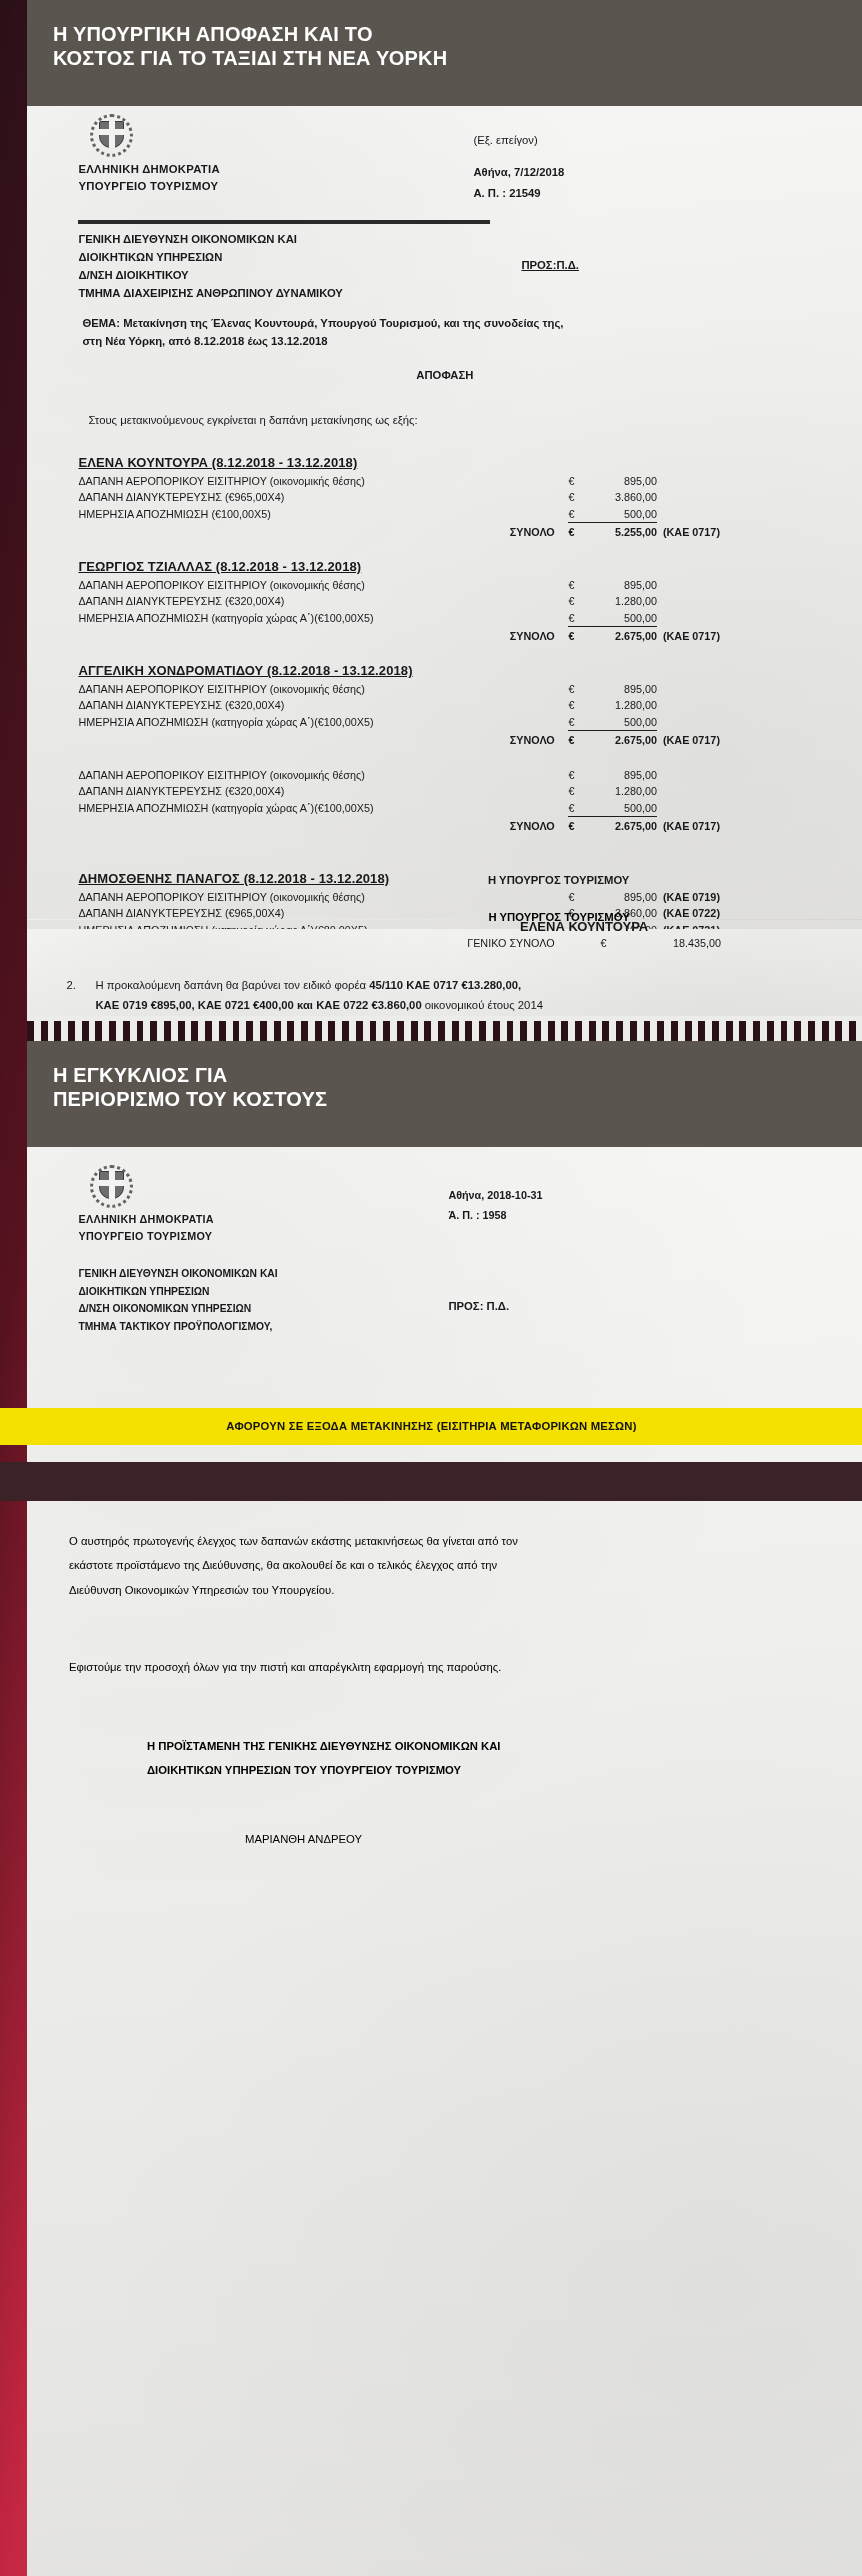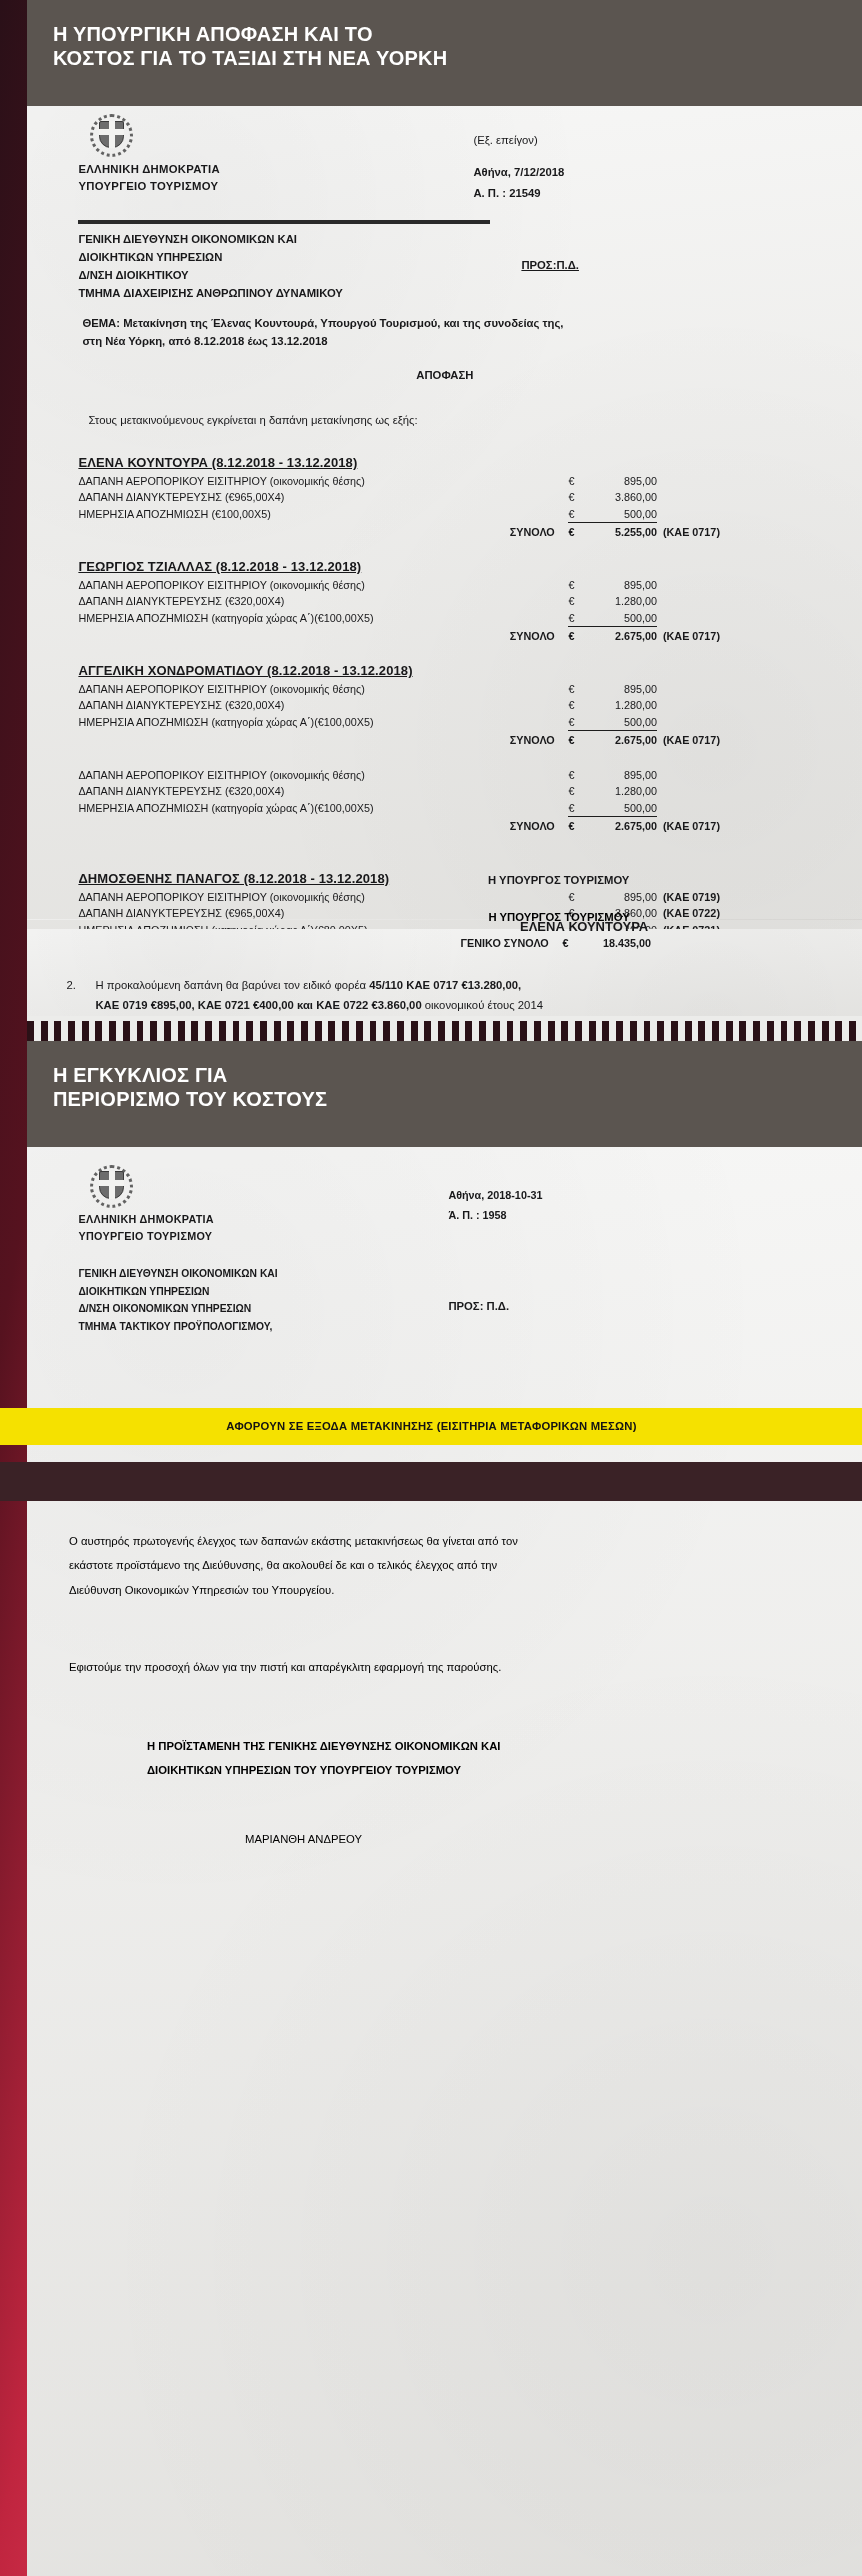--- a/index.html
+++ b/index.html
@@ -120,21 +120,21 @@
   }
   .exp-row { display: flex; line-height: 1.52; }
   .exp-label { width: 490px; }
   .exp-cur { width: 15.7px; text-align: left; }
   .exp-amt { width: 73px; text-align: right; }
   .exp-kae { padding-left: 5.9px; font-weight: bold; }
   .underline-amt .exp-cur, .underline-amt .exp-amt { border-bottom: 1px solid #1d1d1d; }
   .exp-total { display: flex; line-height: 1.6; font-weight: bold; margin-top: 1px; }
   .exp-total .exp-label { text-align: right; width: 490px; padding-right: 13.7px; }
 
-  .grand { position: absolute; left: 45px; width: 745px; font-size: 10.8px; font-weight: bold; display: flex; }
+  .grand { position: absolute; left: 51px; width: 745px; font-size: 10.8px; font-weight: normal; display: flex; gap: 32px; }
   .grand .lbl { width: 490px; text-align: right; padding-right: 13.7px; }
   .grand .cur { width: 15.7px; }
   .grand .amt { width: 73px; text-align: right; }
 
   .para2 { position: absolute; left: 39px; width: 765px; font-size: 11.3px; line-height: 1.75; }
   .para2 .num { position: absolute; left: 0; top: 0; }
   .para2 .body { margin-left: 29px; }
   .para2 b { font-weight: bold; }
 
   .sig1 { position: absolute; left: 461px; font-size: 11.3px; font-weight: bold; }

